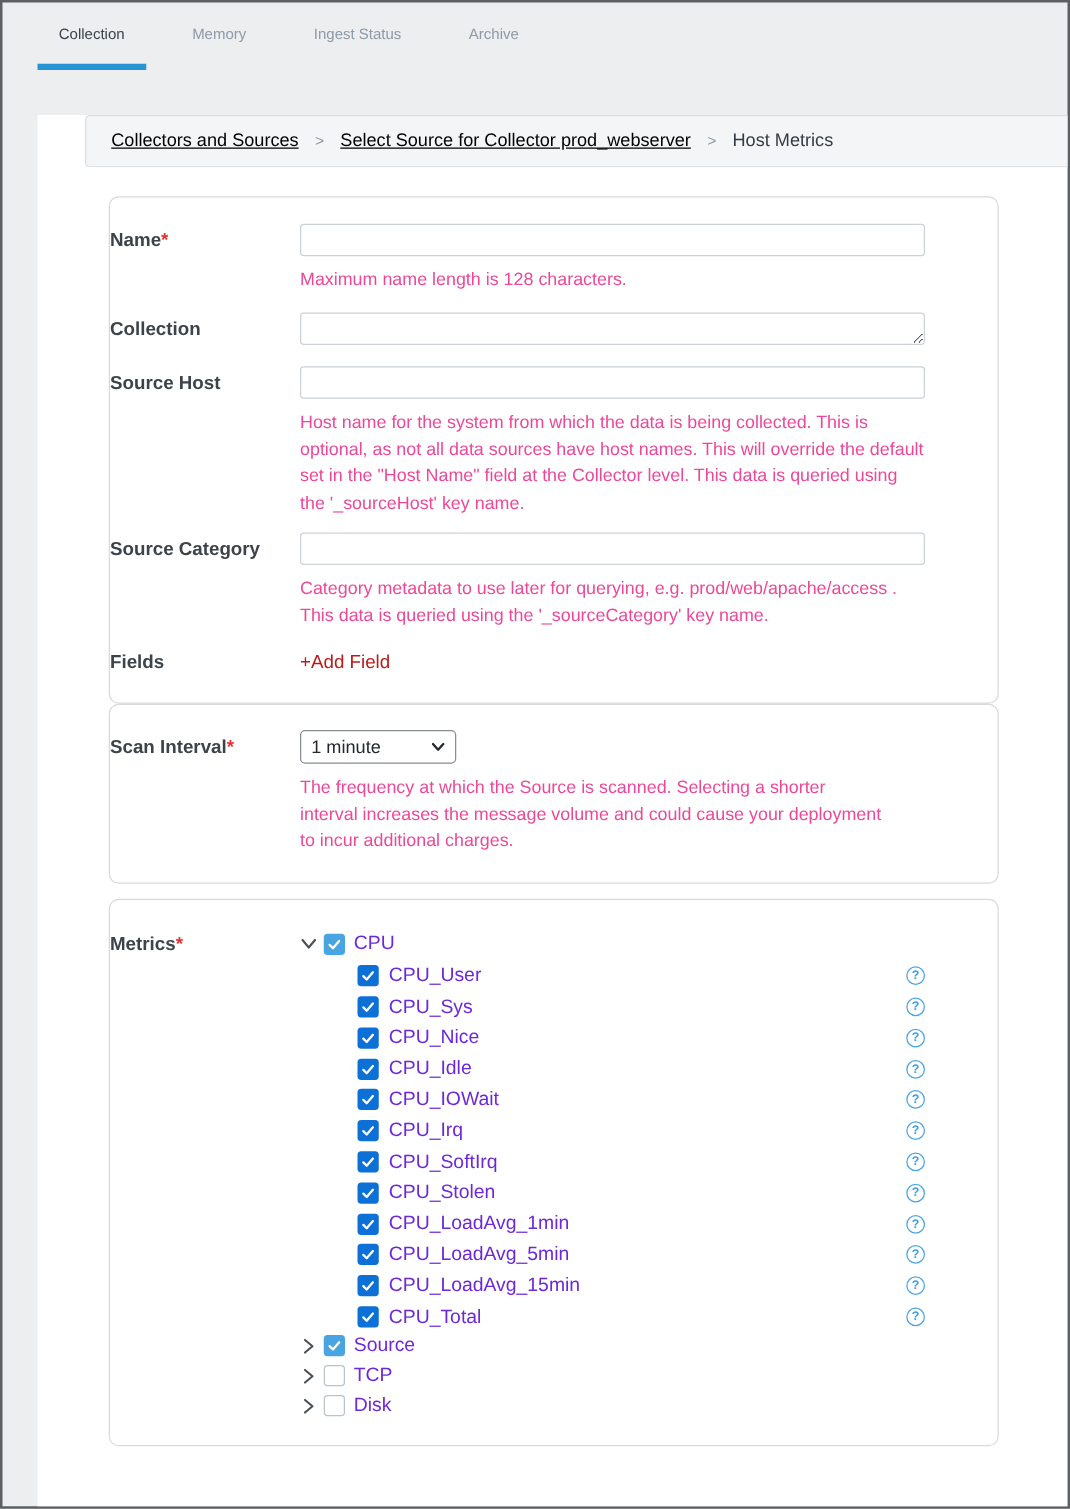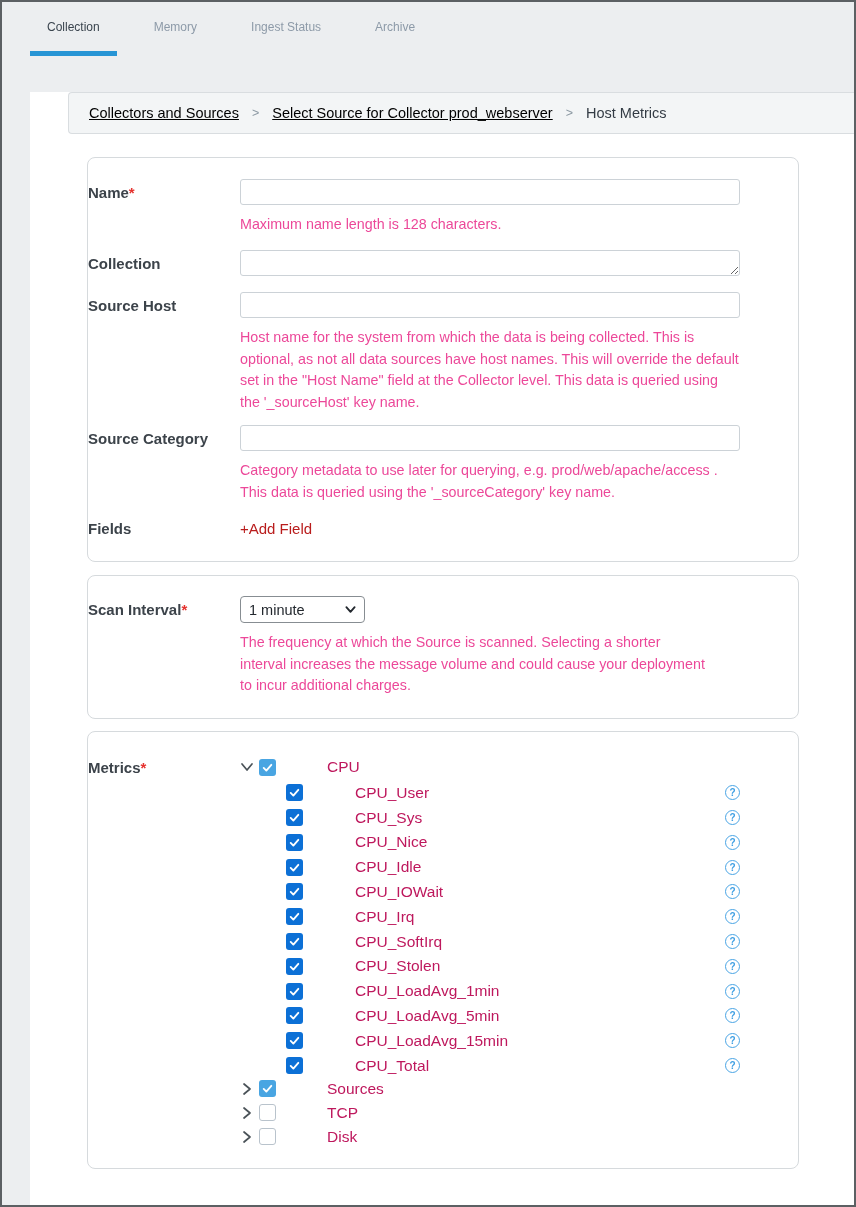--- a/index.html
+++ b/index.html
@@ -27,21 +27,21 @@
   }
   .crumb-link { color:#000000; text-decoration:underline; cursor:pointer; }
   .crumb-sep { color:#8b98a2; font-size:12.5px; padding:0 13px; }
   .crumb-current { color:#333b44; font-weight:normal; }
   
   .card {
     width:712px; margin-left:57px; background:#fff;
     border:1px solid #d6dadd; border-radius:8px;
   }
   .card1 { margin-top:23px; padding:21px 0 23px; }
-  .card2 { margin-top:13px; padding:20px 0 22px; }
+  .card2 { padding:20px 0 22px; }
   .card3 { margin-top:12px; padding:22px 0 18px; }
   .form-row { display:flex; }
   .label-col {
     width:134px; flex-shrink:0; text-align:left; padding-top:5px;
     font-weight:bold; font-size:15px; color:#3c434a;
   }
   .req { color:#e5322e; font-weight:bold; }
   .field-col { margin-left:18px; width:500px; }
   .text-input {
     width:500px; height:26px; border:1px solid #ccd2d7; border-radius:3px;
@@ -67,21 +67,21 @@
   .group-row { display:flex; align-items:center; height:22px; margin-bottom:2px; }
   .chev { width:14px; height:14px; margin-right:5px; cursor:pointer; display:flex; align-items:center; justify-content:center; }
   .chev svg { display:block; }
   .cbx {
     width:17px; height:17px; border-radius:3px; margin-right:7px; flex-shrink:0;
     display:flex; align-items:center; justify-content:center; cursor:pointer;
   }
   .cbx.parent-checked { background:#49a5e2; }
   .cbx.child-checked  { background:#0c70d6; }
   .cbx.unchecked { background:#fff; border:1.5px solid #b9c3cc; }
-  .group-label, .child-label { font-size:15.5px; color:#be185d;margin-left:44px; }
+  .group-label, .child-label { font-size:15.5px; color:#6d28d9; }
   .children { margin-left:46px; width:454px;text-align:center; }
   .child-row { display:flex; align-items:center; height:24.8px; }
   .child-row .cbx { margin-right:8px; }
   .help-circle {
     margin-left:auto; width:15px; height:15px; border-radius:50%;
     border:1px solid #4aa5e5; color:#3f9fe3; font-size:10px; font-weight:bold;
     display:flex; align-items:center; justify-content:center; cursor:pointer;
   }
 </style>
 </head>
@@ -303,21 +303,21 @@
             <span class="chev">
               <svg width="14" height="14" viewBox="0 0 14 14">
                 <polyline points="4,2 10,7 4,12" fill="none" stroke="#4a5258" stroke-width="1.7" stroke-linecap="round" stroke-linejoin="round"></polyline>
               </svg>
             </span>
             <span class="cbx parent-checked">
               <svg width="13" height="13" viewBox="0 0 17 17">
                 <polyline points="3.5,9 7,12.5 13.5,5" fill="none" stroke="#ffffff" stroke-width="2.4" stroke-linecap="round" stroke-linejoin="round"></polyline>
               </svg>
             </span>
-            <span class="group-label">Sources</span>
+            <span class="group-label">Source</span>
           </div>
           <div class="group-row">
             <span class="chev">
               <svg width="14" height="14" viewBox="0 0 14 14">
                 <polyline points="4,2 10,7 4,12" fill="none" stroke="#4a5258" stroke-width="1.7" stroke-linecap="round" stroke-linejoin="round"></polyline>
               </svg>
             </span>
             <span class="cbx unchecked"></span>
             <span class="group-label">TCP</span>
           </div>

